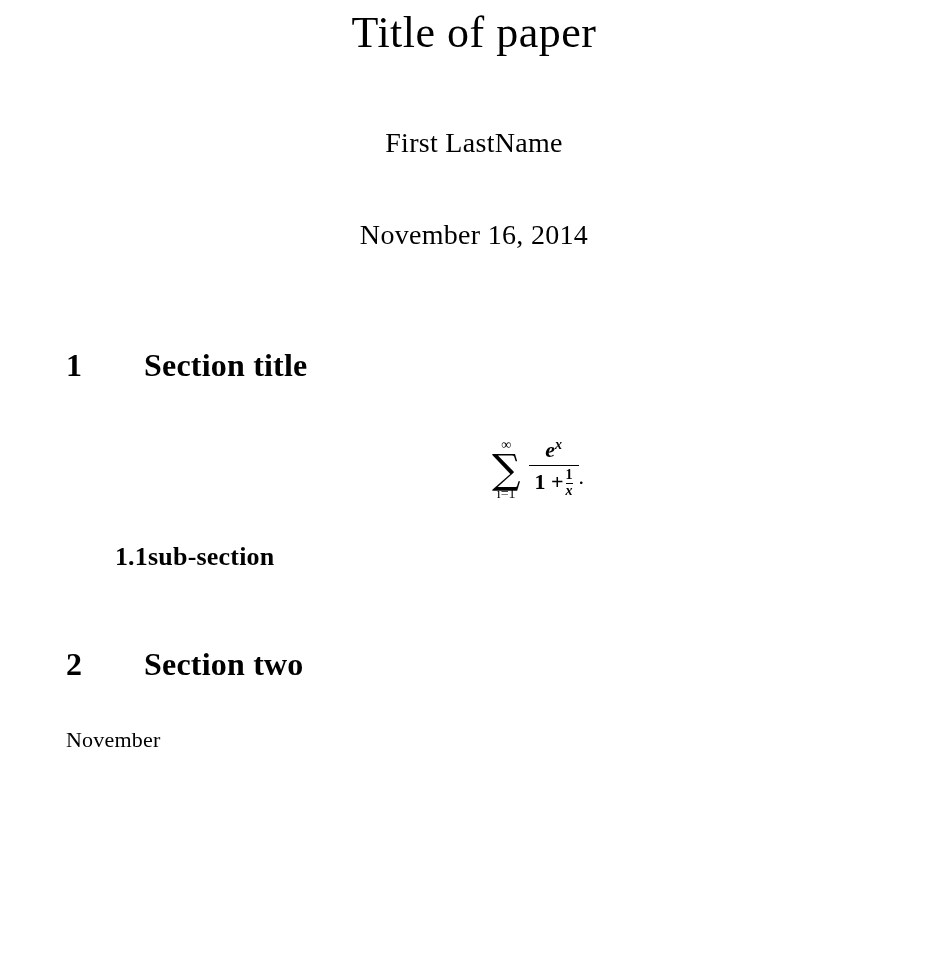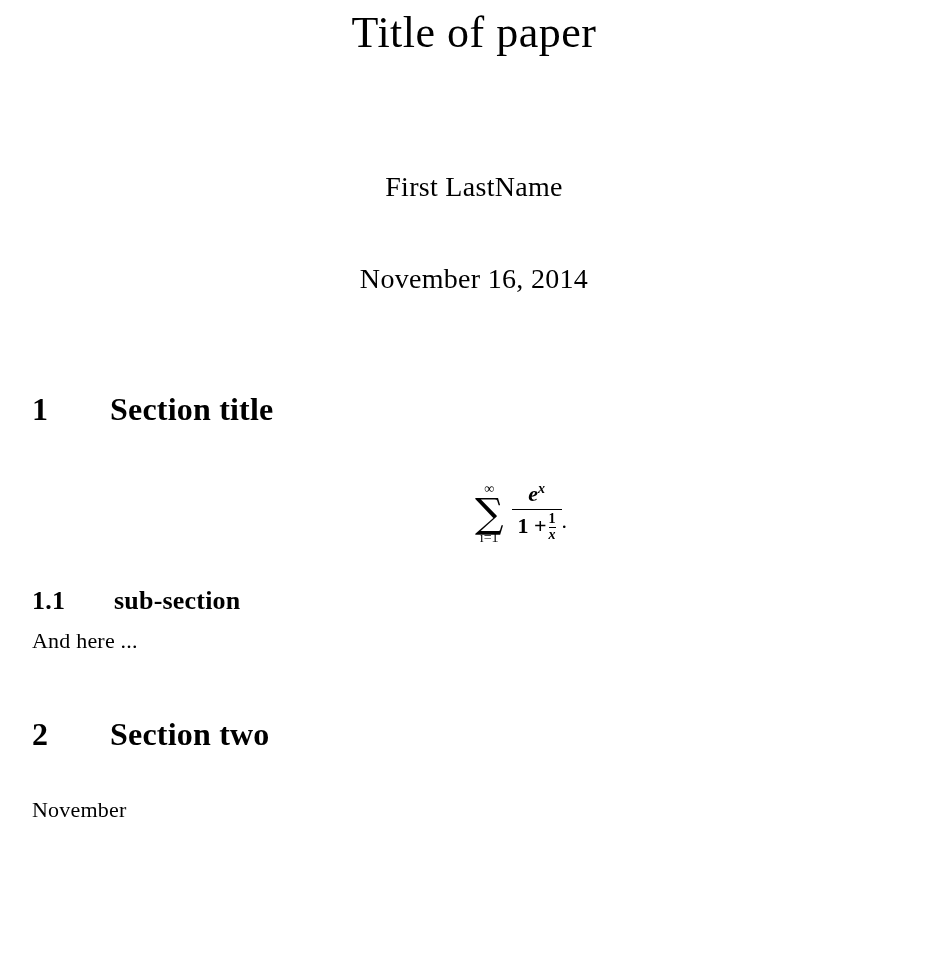--- a/index.html
+++ b/index.html
@@ -29,33 +29,33 @@
   }
   .doc-title {
     font-size: 44px;
     line-height: 1.15;
     font-weight: normal;
     margin: 0;
     letter-spacing: 0.5px;
   }
   .doc-author {
     font-size: 28px;
-    margin-top: 112px;
+    margin-top: 68px;
     letter-spacing: 0.3px;
   }
   .doc-date {
     font-size: 28px;
     margin-top: 60px;
     letter-spacing: 0.3px;
   }
 
   
   .body-area {
     margin-top: 96px;
-    padding-left: 32px;
+    padding-left: 66px;
     padding-right: 58px;
   }
   .section-heading {
     font-size: 32px;
     font-weight: bold;
     margin: 0;
     letter-spacing: 0.2px;
   }
   .section-heading .num {
     display: inline-block;
@@ -63,20 +63,21 @@
   }
   .subsection-heading {
     font-size: 26px;
     font-weight: bold;
     margin: 0;
     letter-spacing: 0.2px;
   }
   .subsection-heading .num {
     display: inline-block;
     min-width: 82px;
+    text-align: right;
   }
   .para {
     font-size: 22px;
     margin: 0;
     letter-spacing: 0.2px;
   }
 
   .gap-after-h1 { height: 44px; }
   .gap-after-p  { height: 12px; }
 
@@ -206,21 +207,20 @@
         </span><span class="period">.</span>
       </span>
     </div>
 
     <h3 class="subsection-heading">
       <span class="num">1.1</span><span>sub-section</span>
     </h3>
 
     <div class="gap-after-p"></div>
 
-    <p class="para">And here ...</p>
 
     <div style="height:62px"></div>
 
     <h2 class="section-heading">
       <span class="num">2</span><span>Section two</span>
     </h2>
 
     <div class="gap-after-h1"></div>
 
     <p class="para">November</p>

